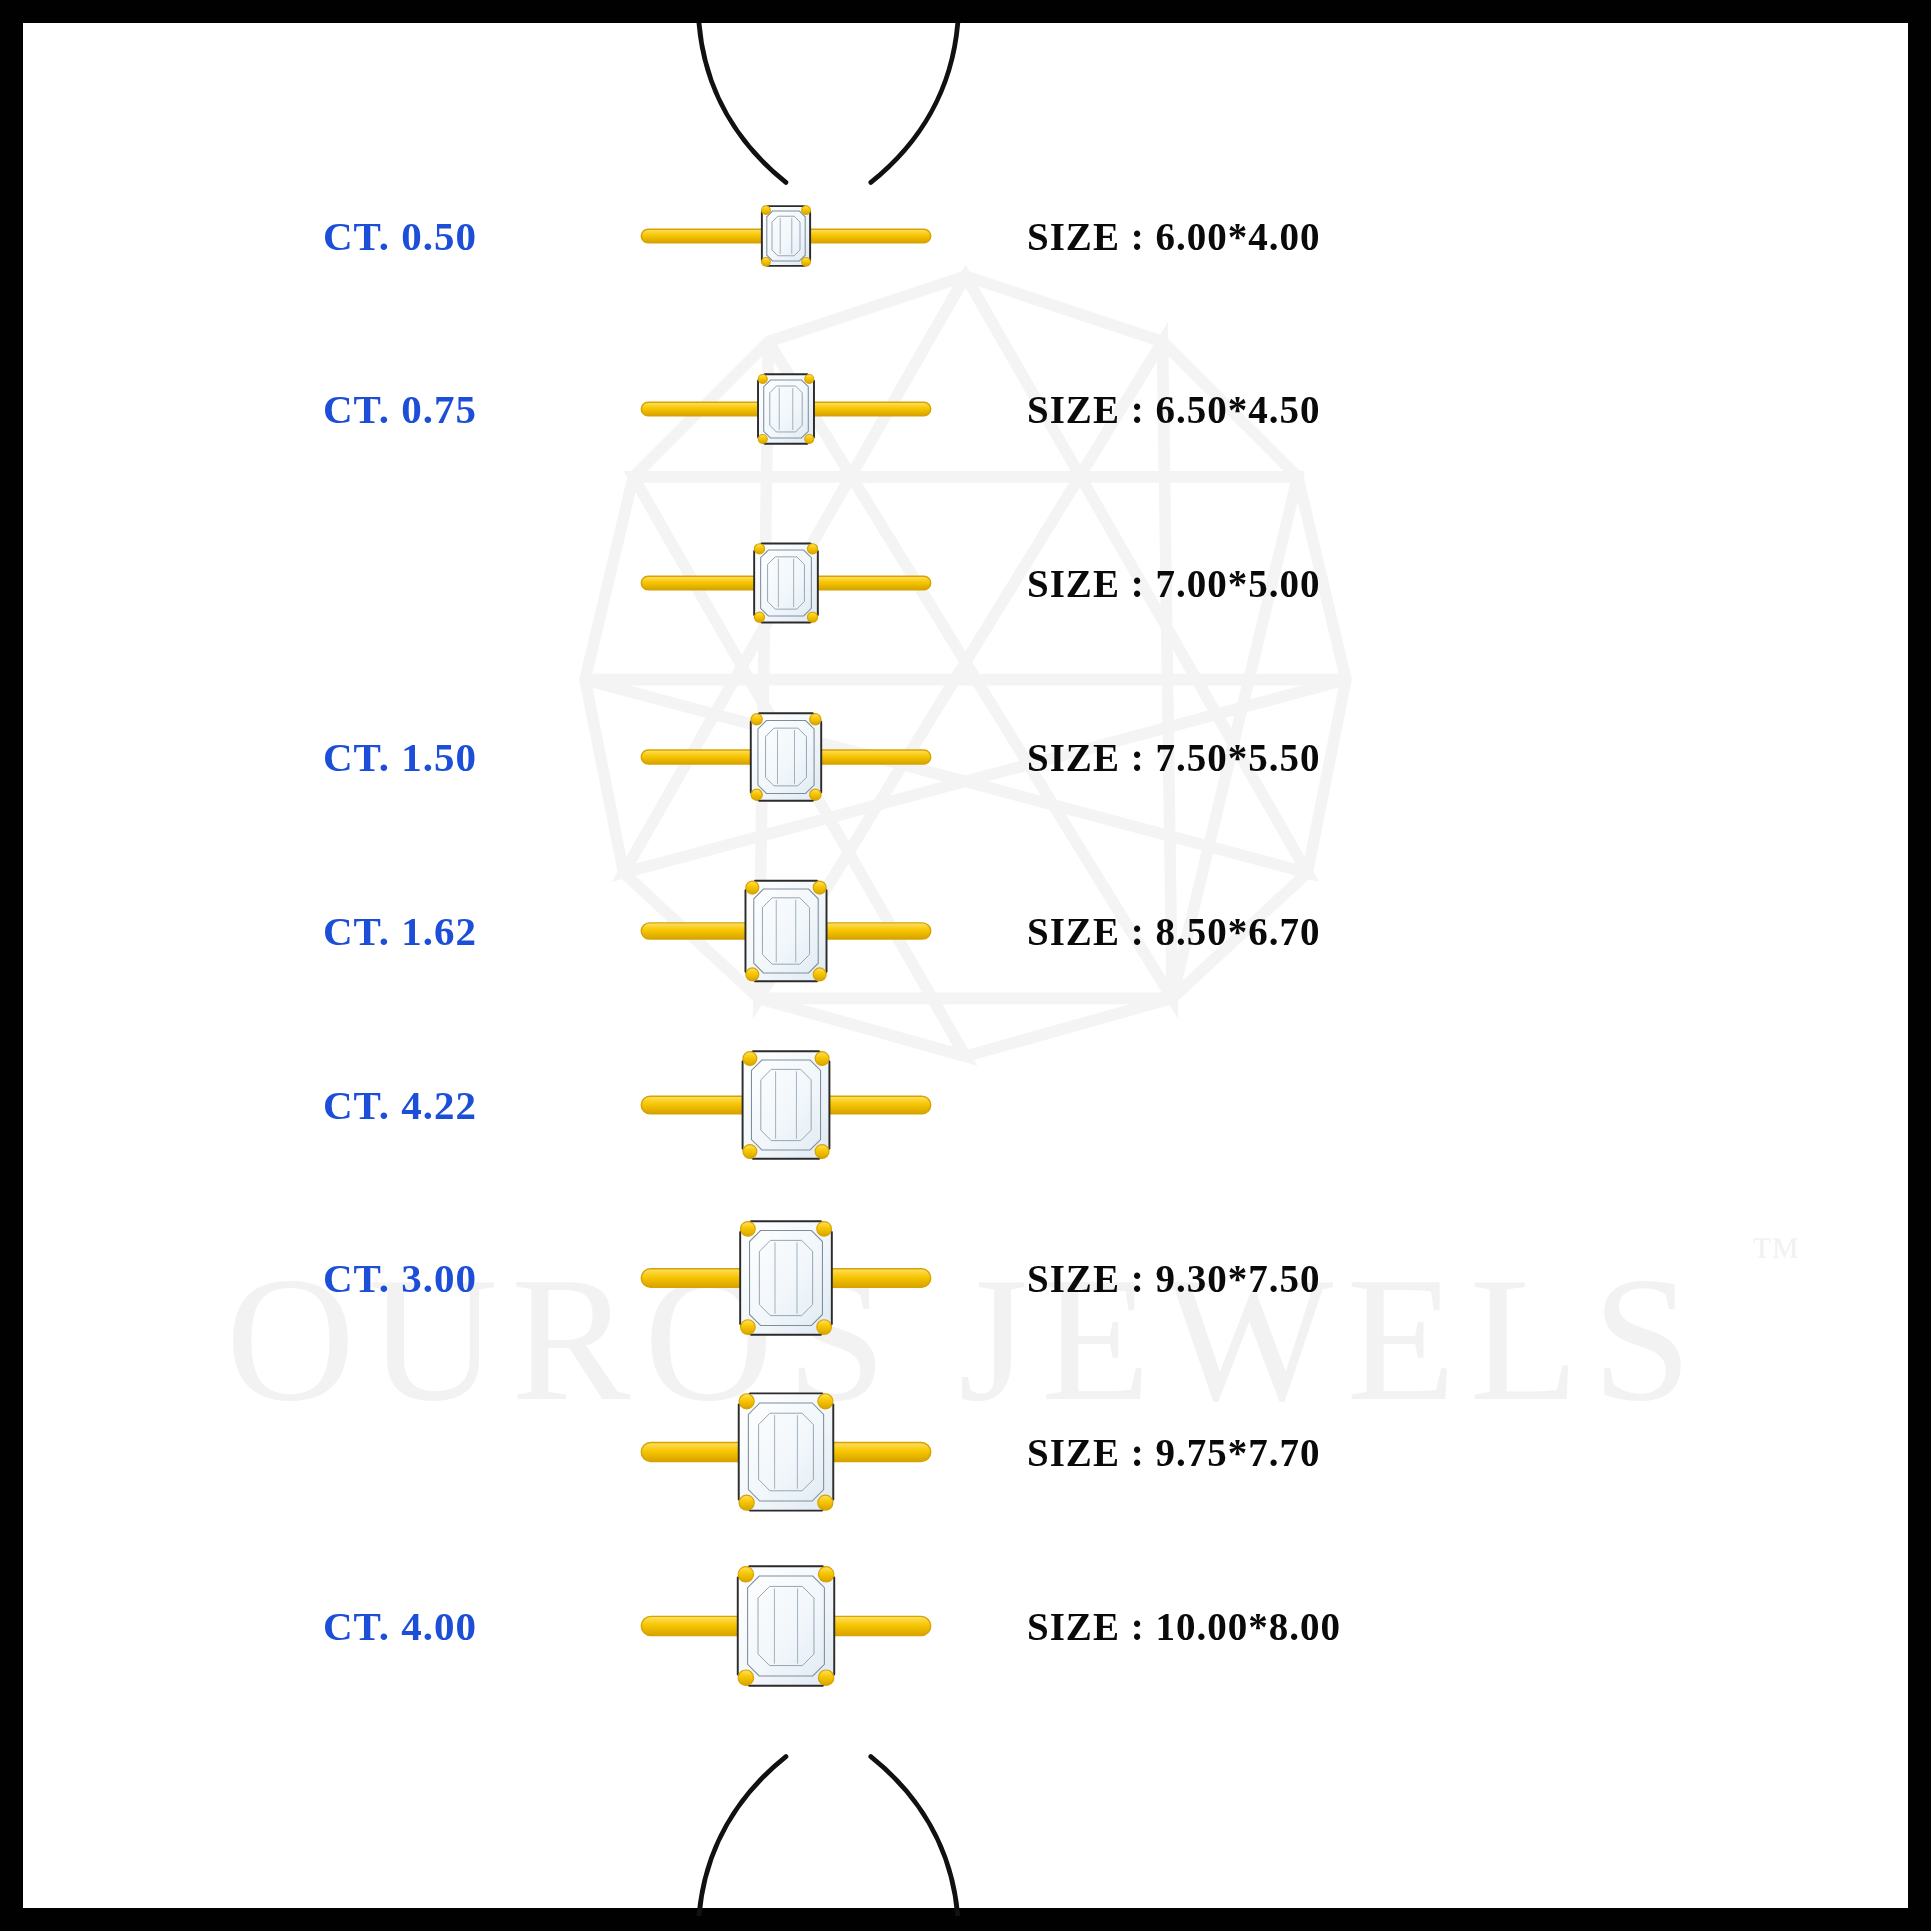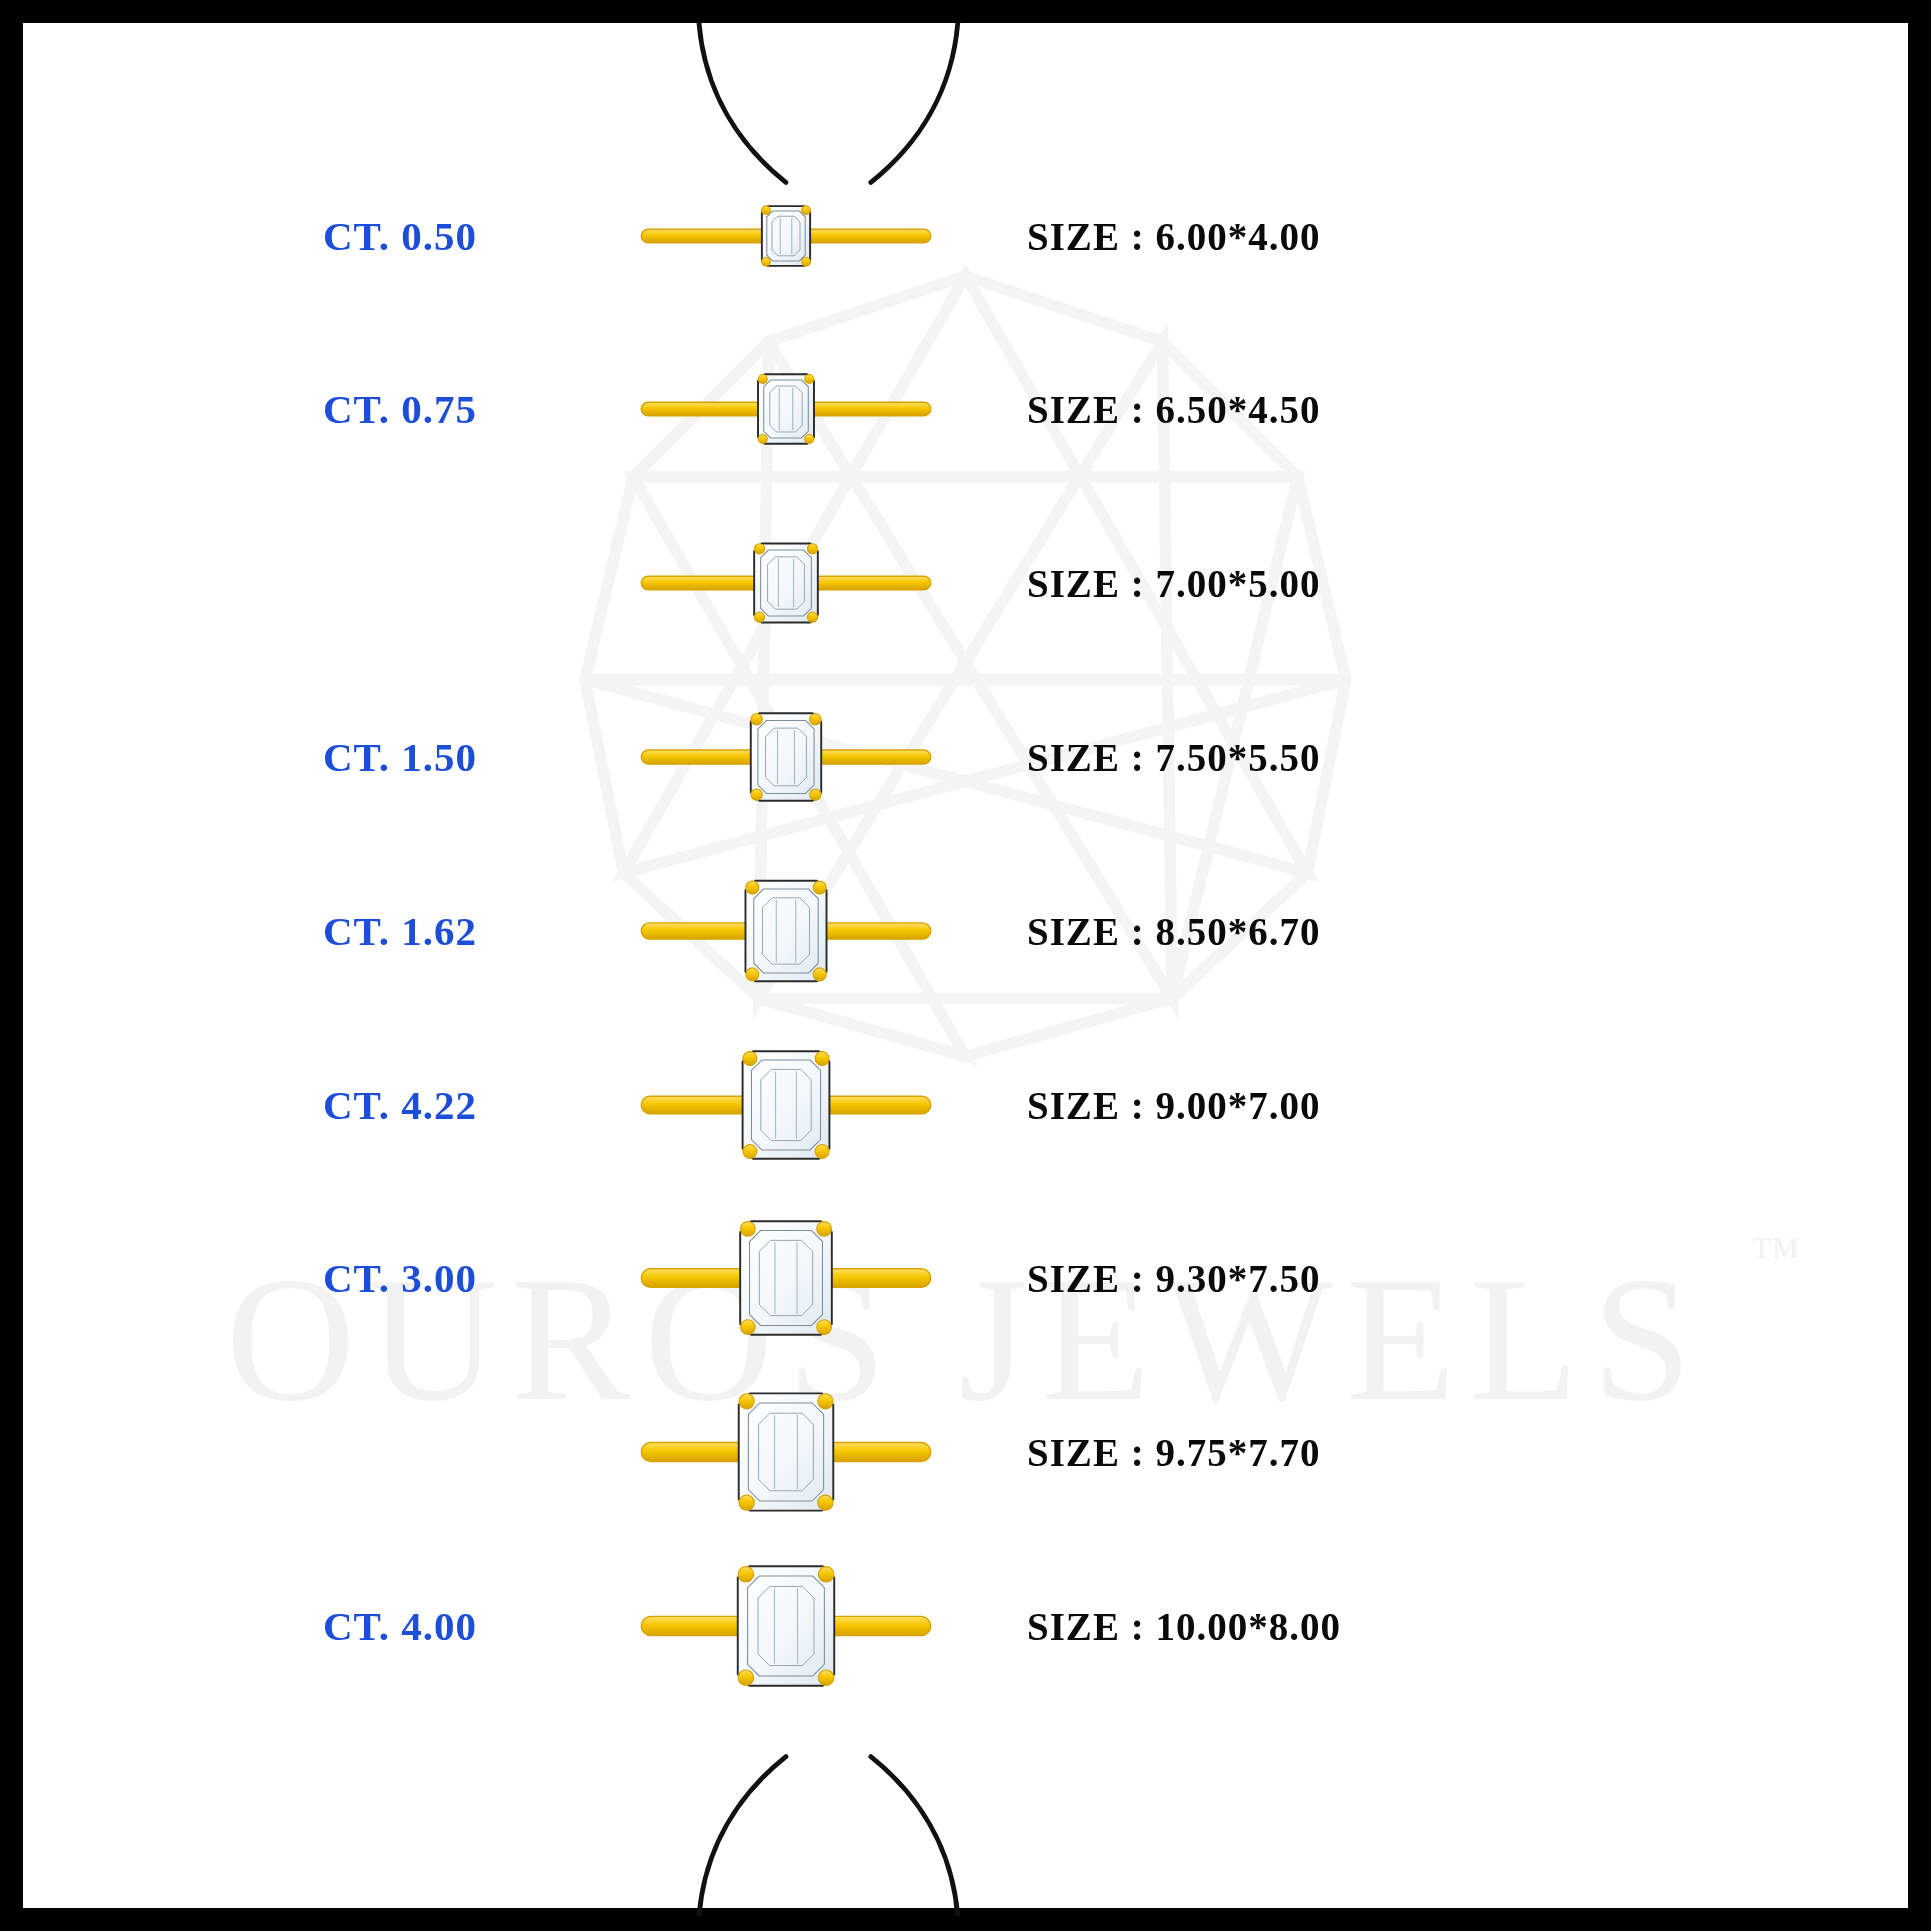--- a/index.html
+++ b/index.html
@@ -347,21 +347,20 @@
     <polygon points="154.7,48.1 185.3,48.1 196.1,58.9 196.1,111.1 185.3,121.9 154.7,121.9 143.9,111.1 143.9,58.9" fill="none" stroke="#93a3b0" stroke-width="1"></polygon>
     <line x1="159.2" y1="50.1" x2="159.2" y2="119.9" stroke="#9fb0bc" stroke-width="1"></line>
     <line x1="180.8" y1="50.1" x2="180.8" y2="119.9" stroke="#9fb0bc" stroke-width="1"></line>
 
     <circle cx="132.6" cy="36.8" r="7.2" fill="url(#goldg5)" stroke="#d7a300" stroke-width="1.2"></circle>
     <circle cx="207.4" cy="36.8" r="7.2" fill="url(#goldg5)" stroke="#d7a300" stroke-width="1.2"></circle>
     <circle cx="132.6" cy="133.2" r="7.2" fill="url(#goldg5)" stroke="#d7a300" stroke-width="1.2"></circle>
     <circle cx="207.4" cy="133.2" r="7.2" fill="url(#goldg5)" stroke="#d7a300" stroke-width="1.2"></circle>
   </svg>
             </div>
-    <div class="size-label">SIZE : 9.00*7.00</div>
   </div>
           <div class="row" style="top: 1192px; padding-left: 48px;">
     <div class="ct-label">CT. 3.00</div>
     <div class="ring-cell">
   <svg width="328" height="164" viewBox="0 0 340 170">
     <defs>
       <linearGradient id="goldg6" x1="0" y1="0" x2="0" y2="1">
         <stop offset="0%" stop-color="#ffe066"></stop>
         <stop offset="45%" stop-color="#f7c600"></stop>
         <stop offset="100%" stop-color="#d7a300"></stop>

